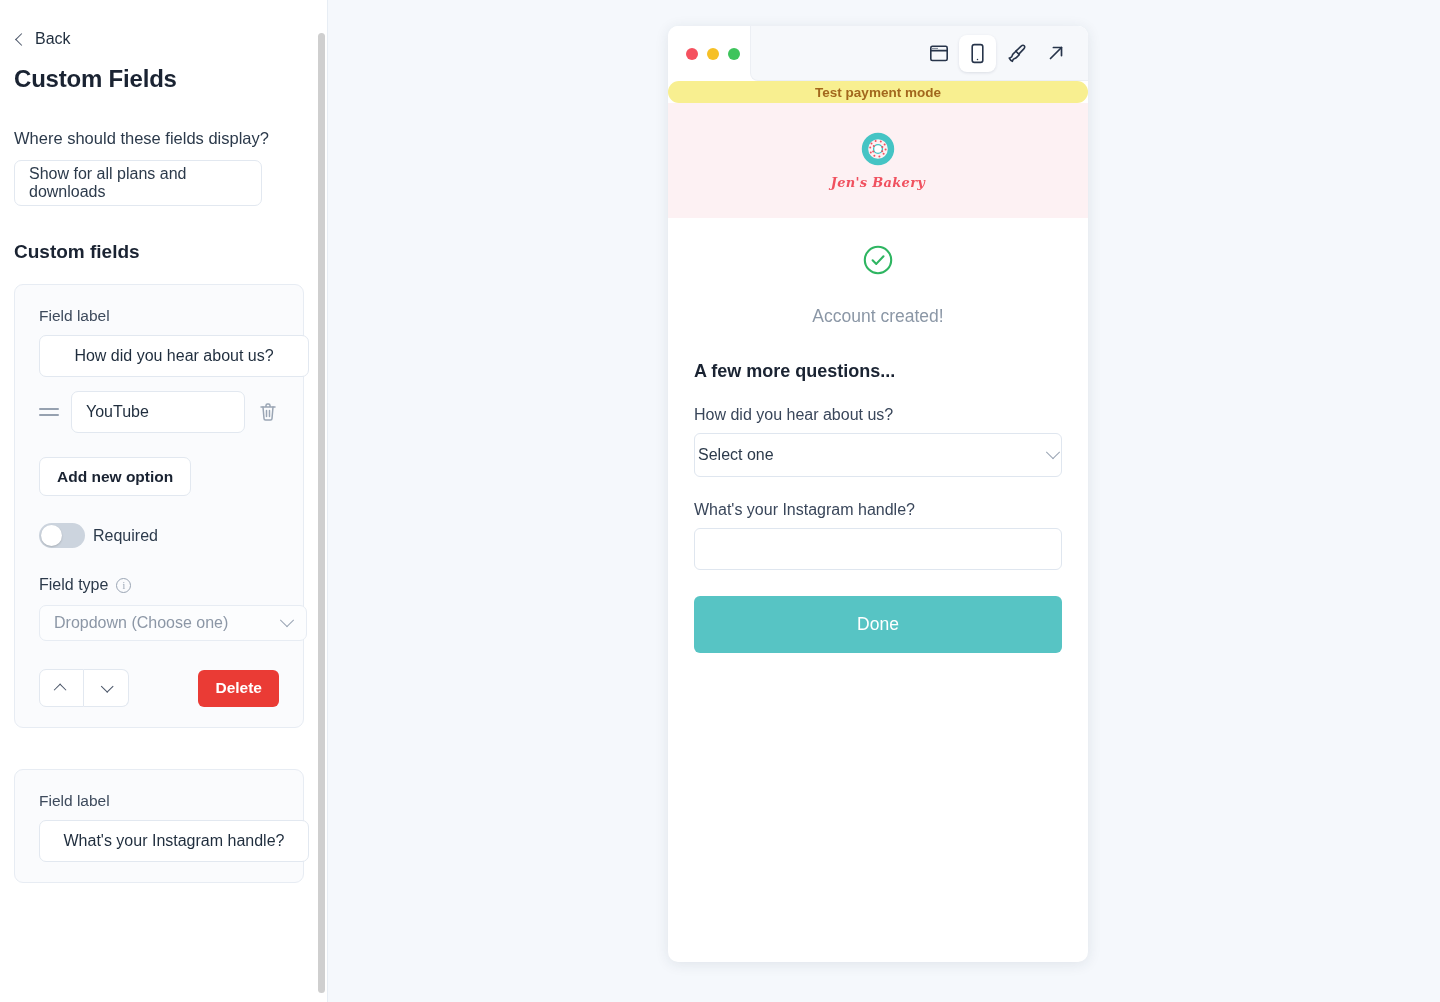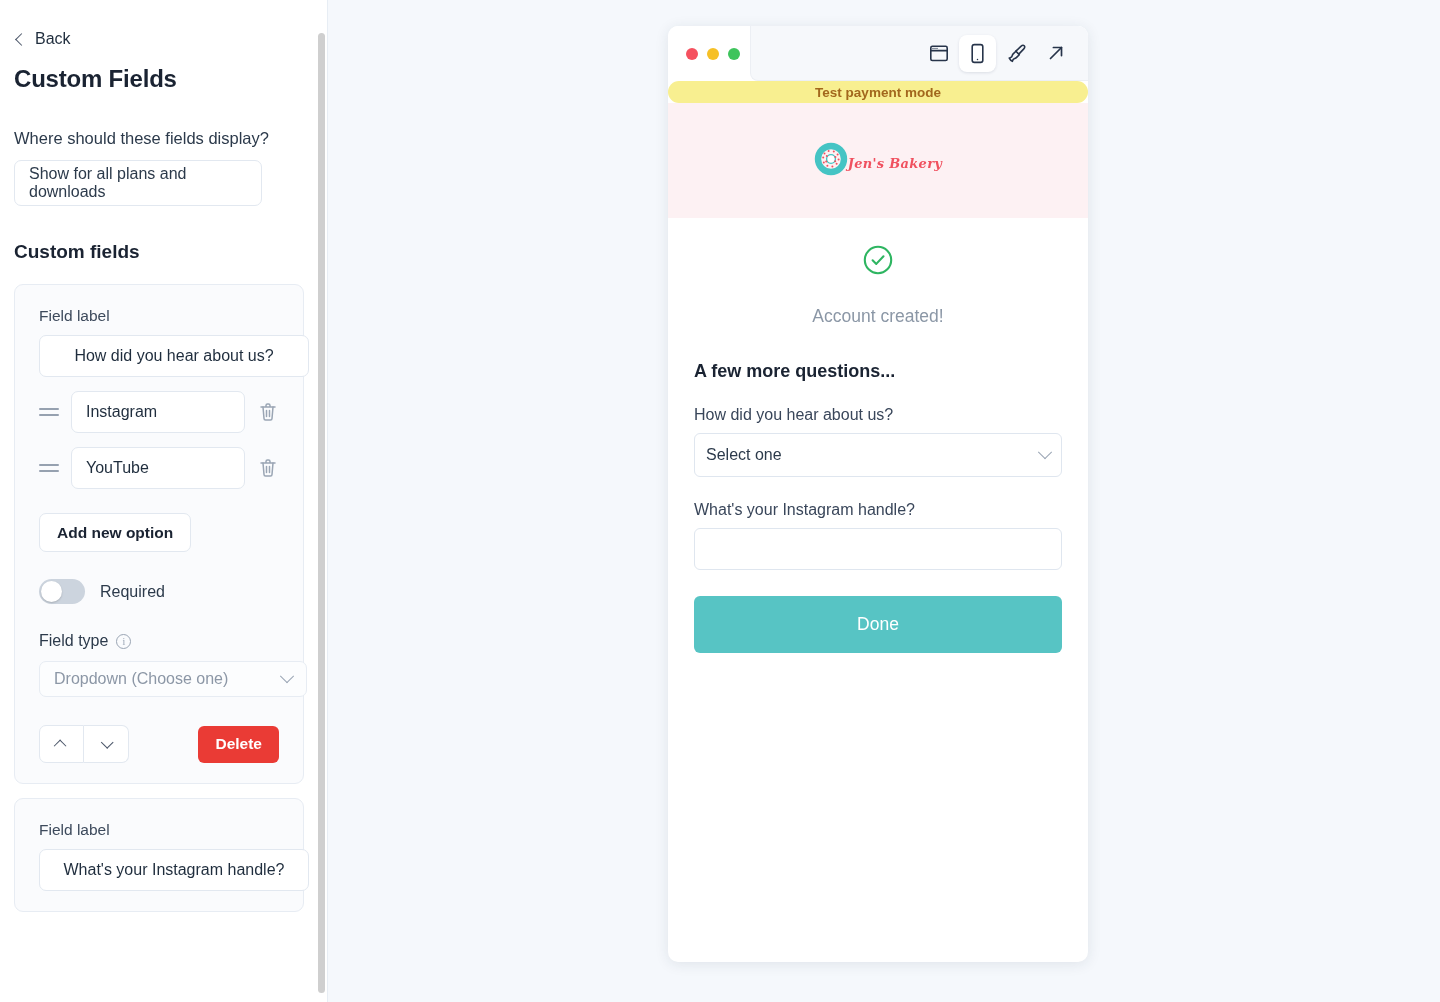--- a/index.html
+++ b/index.html
@@ -63,21 +63,21 @@
     font-size: 19px; font-weight: bold; color: #1a2332;
     margin: 35px 0 21px 0;
   }
 
   
   .field-card {
     width: 290px;
     border: 1px solid #e7ecf3; border-radius: 9px;
     background: #fafbfd;
     padding: 22px 0 20px 0;
-    margin-bottom: 14px;
+    margin-bottom: 41px;
   }
   .card-pad { padding: 0 24px; }
   .field-sublabel { font-size: 15.5px; color: #3d4a5c; margin-bottom: 10px; }
   .text-input {
     width: 270px; height: 42px;
     border: 1px solid #e2e8f0; border-radius: 7px; background: #fff;
     display: flex; align-items: center; justify-content: center;
     font-size: 16px; color: #1f2d3d;
   }
   .field-card > .card-pad > .text-input { margin-left: 0; }
@@ -99,21 +99,21 @@
     font-size: 16px; color: #1f2d3d;
   }
   .trash-btn { width: 22px; height: 24px; cursor: pointer; }
 
   .btn-outline {
     display: inline-flex; align-items: center; justify-content: center;
     height: 39px; padding: 0 17px;
     border: 1px solid #e2e8f0; border-radius: 7px; background: #fff;
     font-size: 15.5px; font-weight: bold; color: #1a2332; cursor: pointer;
   }
-  .toggle-row { display: flex; align-items: center; gap: 15px; padding: 0 24px; margin-top: 27px; }
+  .toggle-row { display: flex; align-items: center; gap: 8px; padding: 0 24px; margin-top: 27px; }
   .toggle {
     width: 46px; height: 25px; border-radius: 13px;
     background: #ccd4de; position: relative; cursor: pointer; flex: 0 0 46px;
   }
   .toggle .knob {
     position: absolute; left: 2px; top: 2px;
     width: 21px; height: 21px; border-radius: 50%;
     background: #fff; box-shadow: 0 1px 2px rgba(0,0,0,.18);
   }
   .toggle-label { font-size: 16px; color: #2c3a4b; }
@@ -183,36 +183,36 @@
   }
   .tool-btn.active { background: #fff; box-shadow: 0 1px 3px rgba(30,45,70,.12); }
 
   .test-banner {
     height: 22px; background: #f8ef90;
     display: flex; align-items: center; justify-content: center;
     font-size: 13.5px; font-weight: bold; color: #a2671d; border-radius: 13px;
   }
   .logo-band {
     height: 115px; background: #fdf1f3;
-    display: flex; flex-direction: row; align-items: center; justify-content: center;
+    display: flex; flex-direction: column; align-items: center; justify-content: center;
   }
   .brand-name {
     margin-top: 5px; font-size: 13px; color: #f0515f;
     font-family: "DejaVu Serif", serif; font-style: italic; font-weight: bold;
     letter-spacing: .3px;
   }
   .pw-body { padding: 26px 26px 0 26px; }
   .success { display: flex; flex-direction: column; align-items: center; gap: 10px; }
   .success-text { font-size: 17.5px; color: #8b97a6; margin-top: 16px; }
   h3.form-heading { font-size: 18px; font-weight: bold; color: #1a2332; margin: 34px 0 0 0; }
   .form-label { font-size: 16px; color: #39465a; margin: 24px 0 9px 0; }
   .pw-select {
     height: 44px; border: 1px solid #dfe6ef; border-radius: 6px; background: #fff;
     display: flex; align-items: center; justify-content: space-between;
-    padding: 0 11px; font-size: 16px; color: #2c3a4b; cursor: pointer;
+    padding: 0 3px; font-size: 16px; color: #2c3a4b; cursor: pointer;
   }
   .pw-input {
     height: 42px; border: 1px solid #dfe6ef; border-radius: 6px; background: #fff;
     cursor: text;
   }
   .pw-btn {
     margin-top: 26px; height: 57px; border: none; border-radius: 6px;
     background: #57c4c4; color: #fff; font-size: 17.5px; cursor: pointer;
     width: 100%; font-family: "Liberation Sans", sans-serif;
   }
@@ -241,36 +241,20 @@
       <h2 class="section-title">Custom fields</h2>
 
       <div class="field-card">
         <div class="card-pad">
           <div class="field-sublabel">Field label</div>
           <div class="text-input">
             <span>How did you hear about us?</span>
           </div>
         </div>
 
-        <div class="option-row">
-          <span class="drag-handle">
-              <i></i>
-              <i></i>
-            </span>
-          <div class="option-input">
-            <span>Instagram</span>
-          </div>
-          <span class="trash-btn">
-            <svg width="22" height="24" viewBox="0 0 22 24" fill="none" stroke="#9aa5b4" stroke-width="1.5" stroke-linecap="round" stroke-linejoin="round">
-              <path d="M4 7h14M9 7V5.5A1.5 1.5 0 0 1 10.5 4h1A1.5 1.5 0 0 1 13 5.5V7"></path>
-              <path d="M6 7l1 11.5A1.5 1.5 0 0 0 8.5 20h5a1.5 1.5 0 0 0 1.5-1.5L16 7"></path>
-              <path d="M9.5 10.5v6M12.5 10.5v6"></path>
-            </svg>
-          </span>
-        </div>
 
 
         <div class="option-row">
           <span class="drag-handle">
               <i></i>
               <i></i>
             </span>
           <div class="option-input">
             <span>YouTube</span>
           </div>

